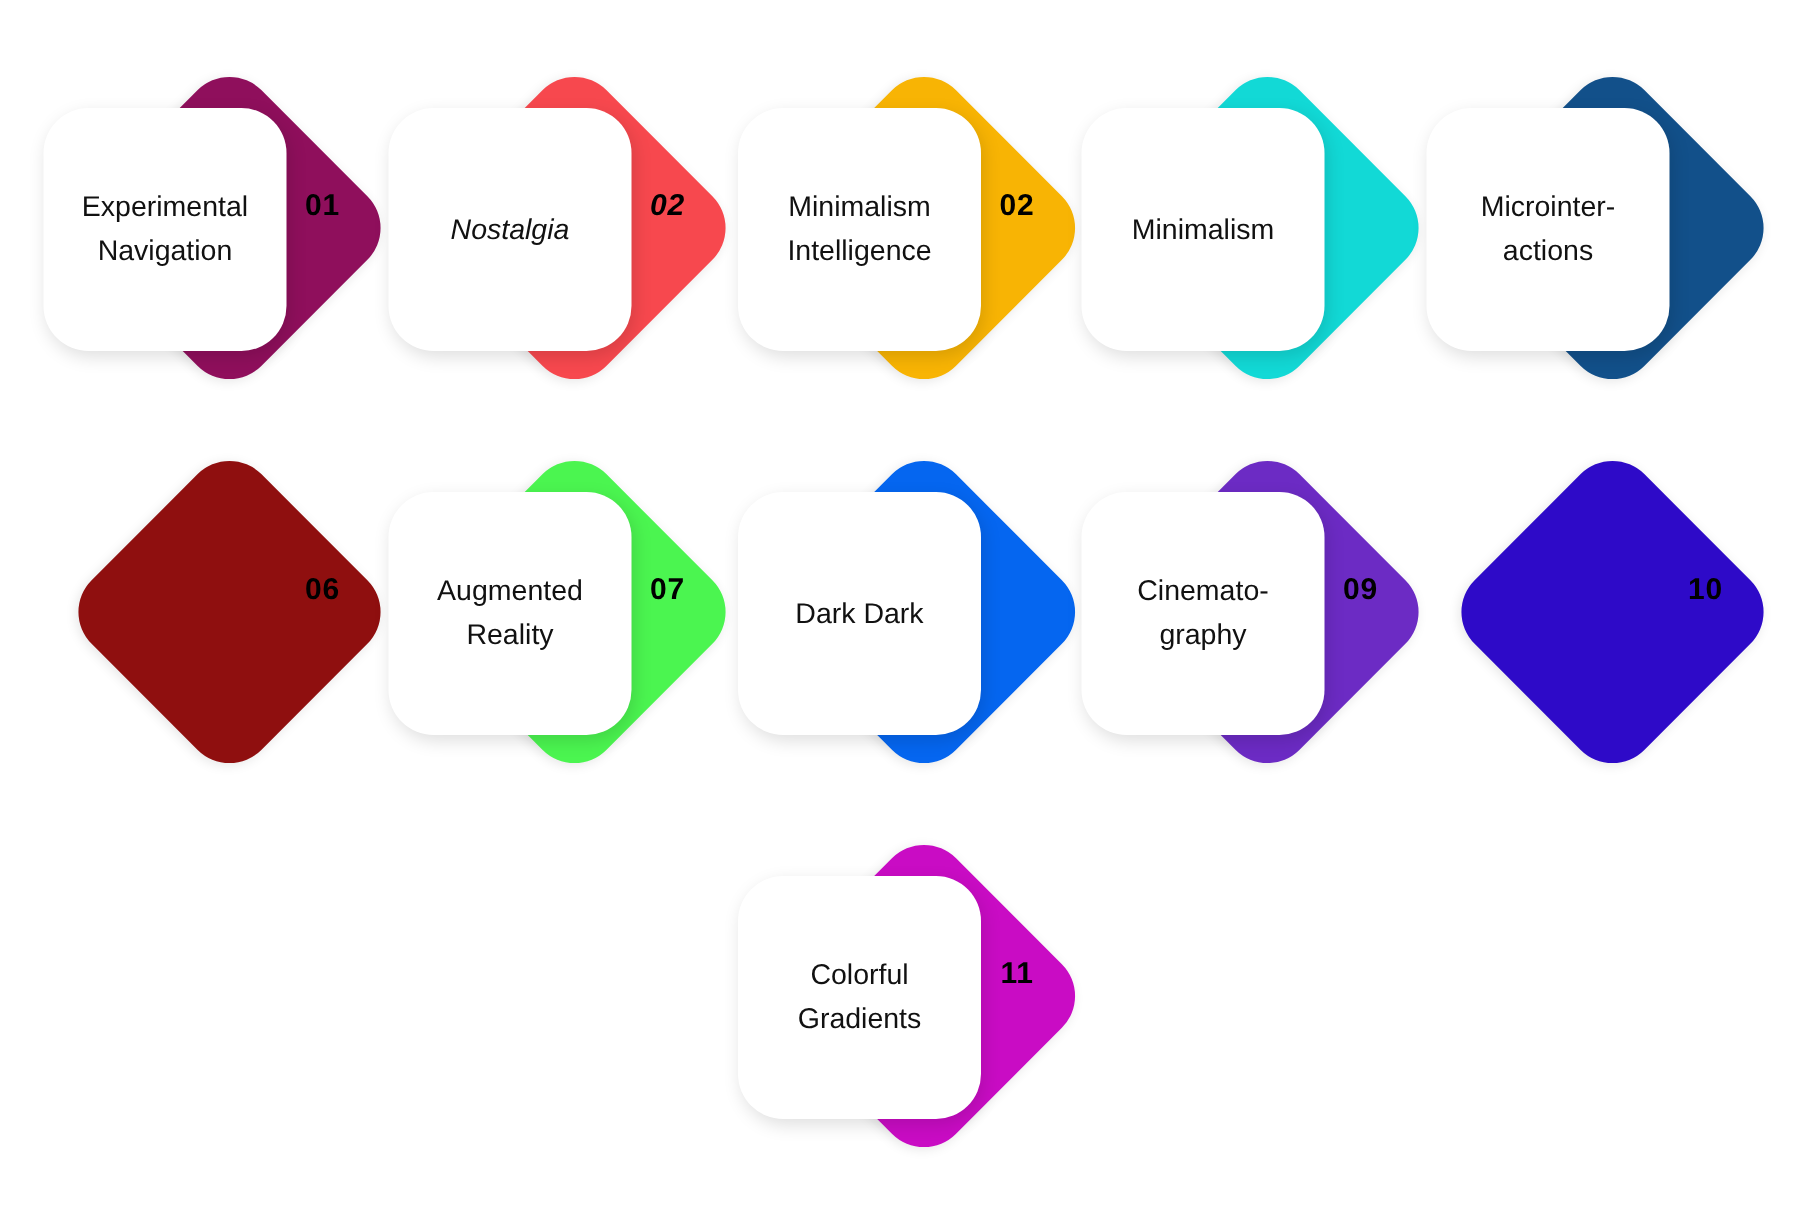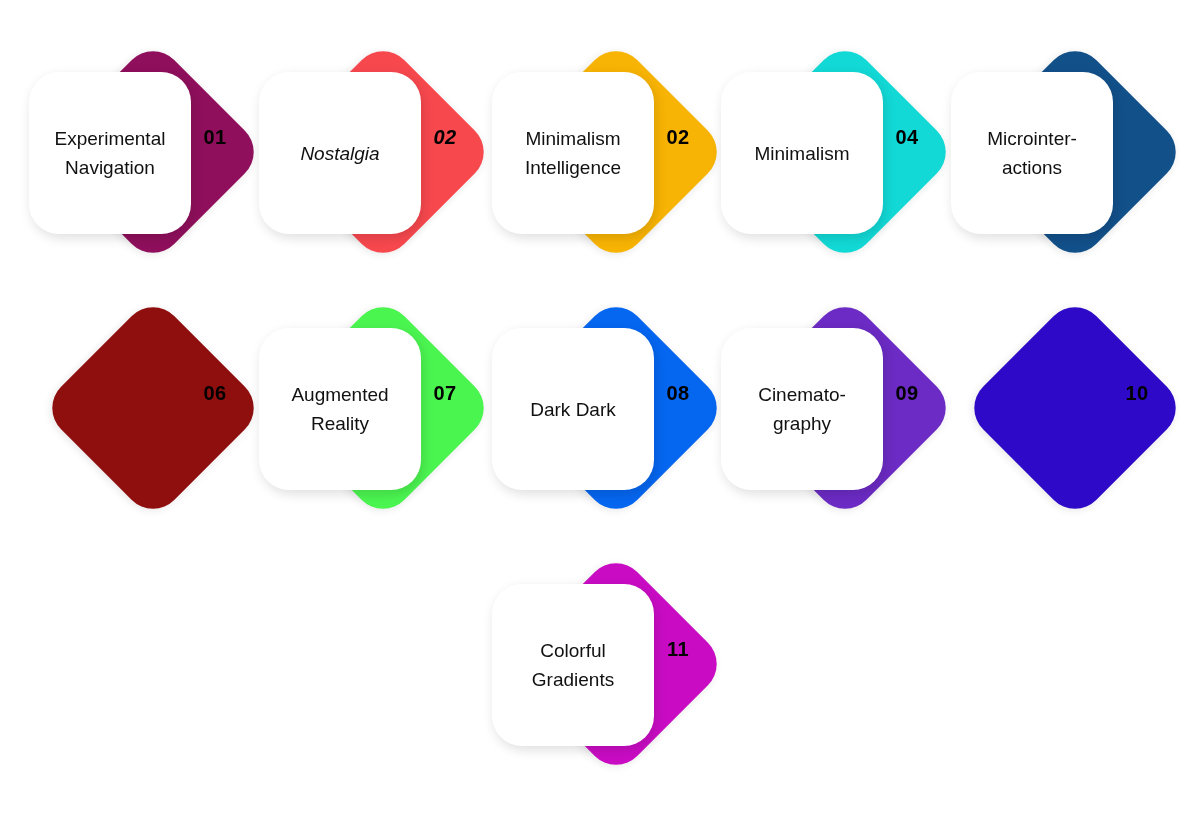--- a/index.html
+++ b/index.html
@@ -97,21 +97,20 @@
 Intelligence</span>
     </div>
     <div class="number">02</div>
   </div>
 
   <div class="item" style="left: 721px; top: 52px;">
     <div class="diamond" style="background: rgb(18, 217, 214);"></div>
     <div class="card">
       <span class="card-label">Minimalism</span>
     </div>
-    <div class="number">04</div>
   </div>
 
   <div class="item" style="left: 951px; top: 52px;">
     <div class="diamond" style="background: rgb(18, 80, 138);"></div>
     <div class="card">
       <span class="card-label">Microinter-
 actions</span>
     </div>
   </div>
 
@@ -127,21 +126,20 @@
 Reality</span>
     </div>
     <div class="number">07</div>
   </div>
 
   <div class="item" style="left: 492px; top: 308px;">
     <div class="diamond" style="background: rgb(5, 102, 240);"></div>
     <div class="card">
       <span class="card-label">Dark Dark</span>
     </div>
-    <div class="number">08</div>
   </div>
 
   <div class="item" style="left: 721px; top: 308px;">
     <div class="diamond" style="background: rgb(108, 43, 196);"></div>
     <div class="card">
       <span class="card-label">Cinemato-
 graphy</span>
     </div>
     <div class="number">09</div>
   </div>

